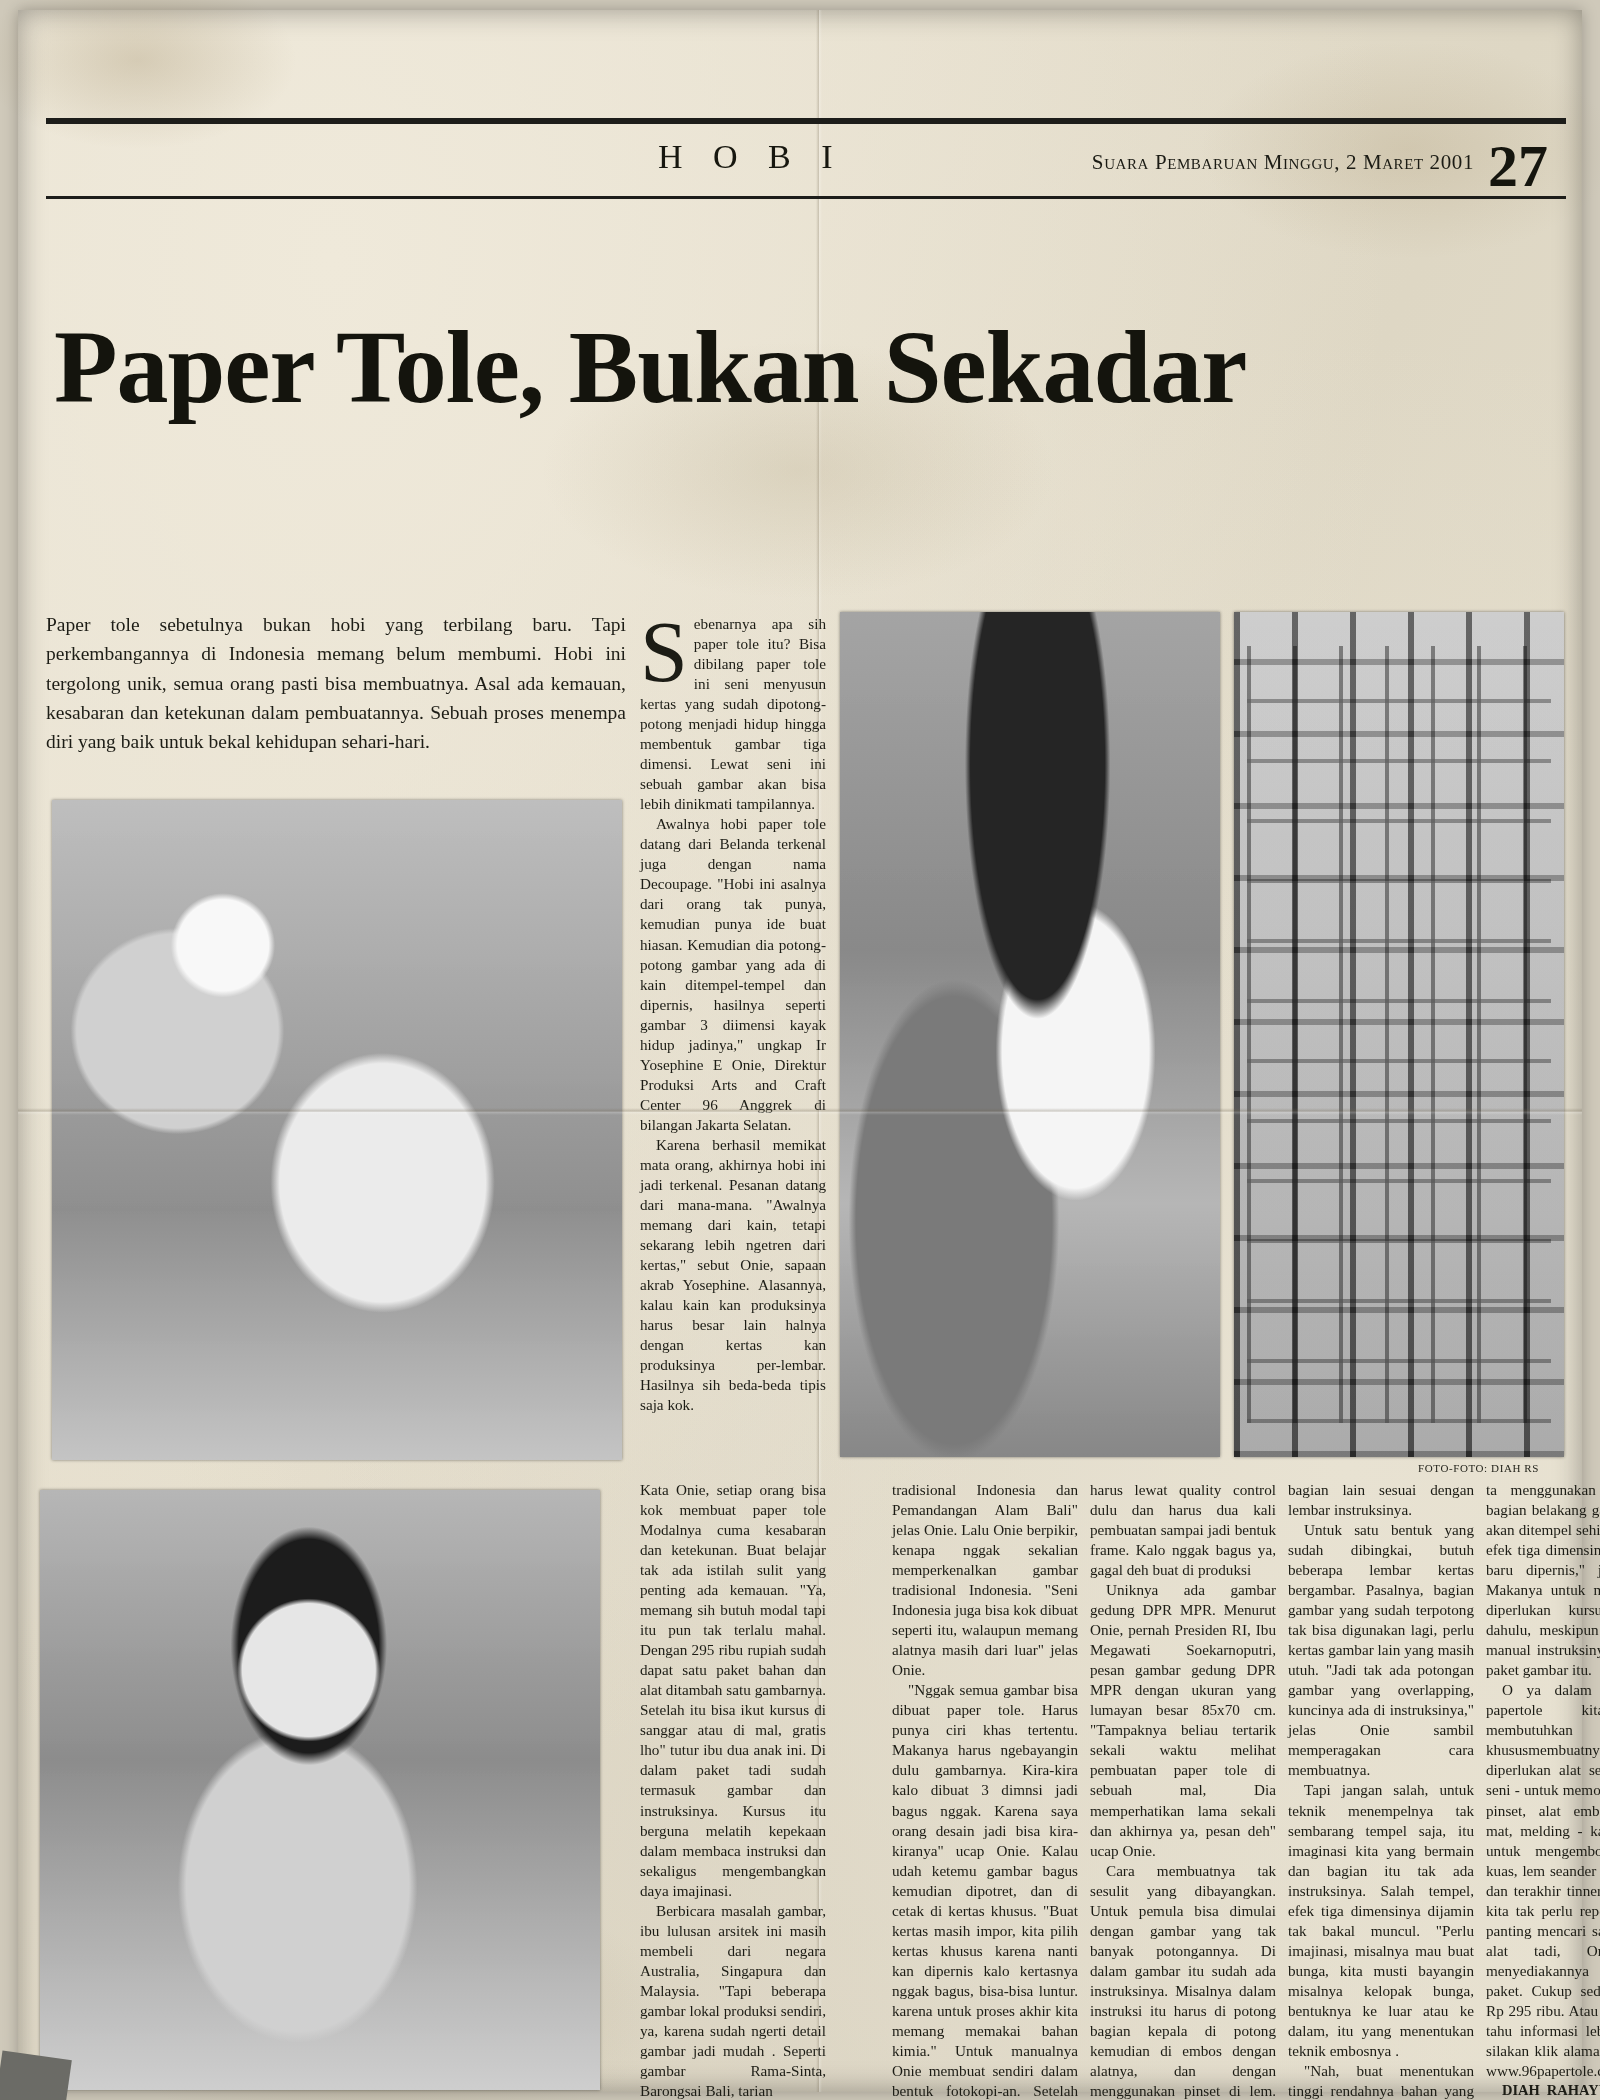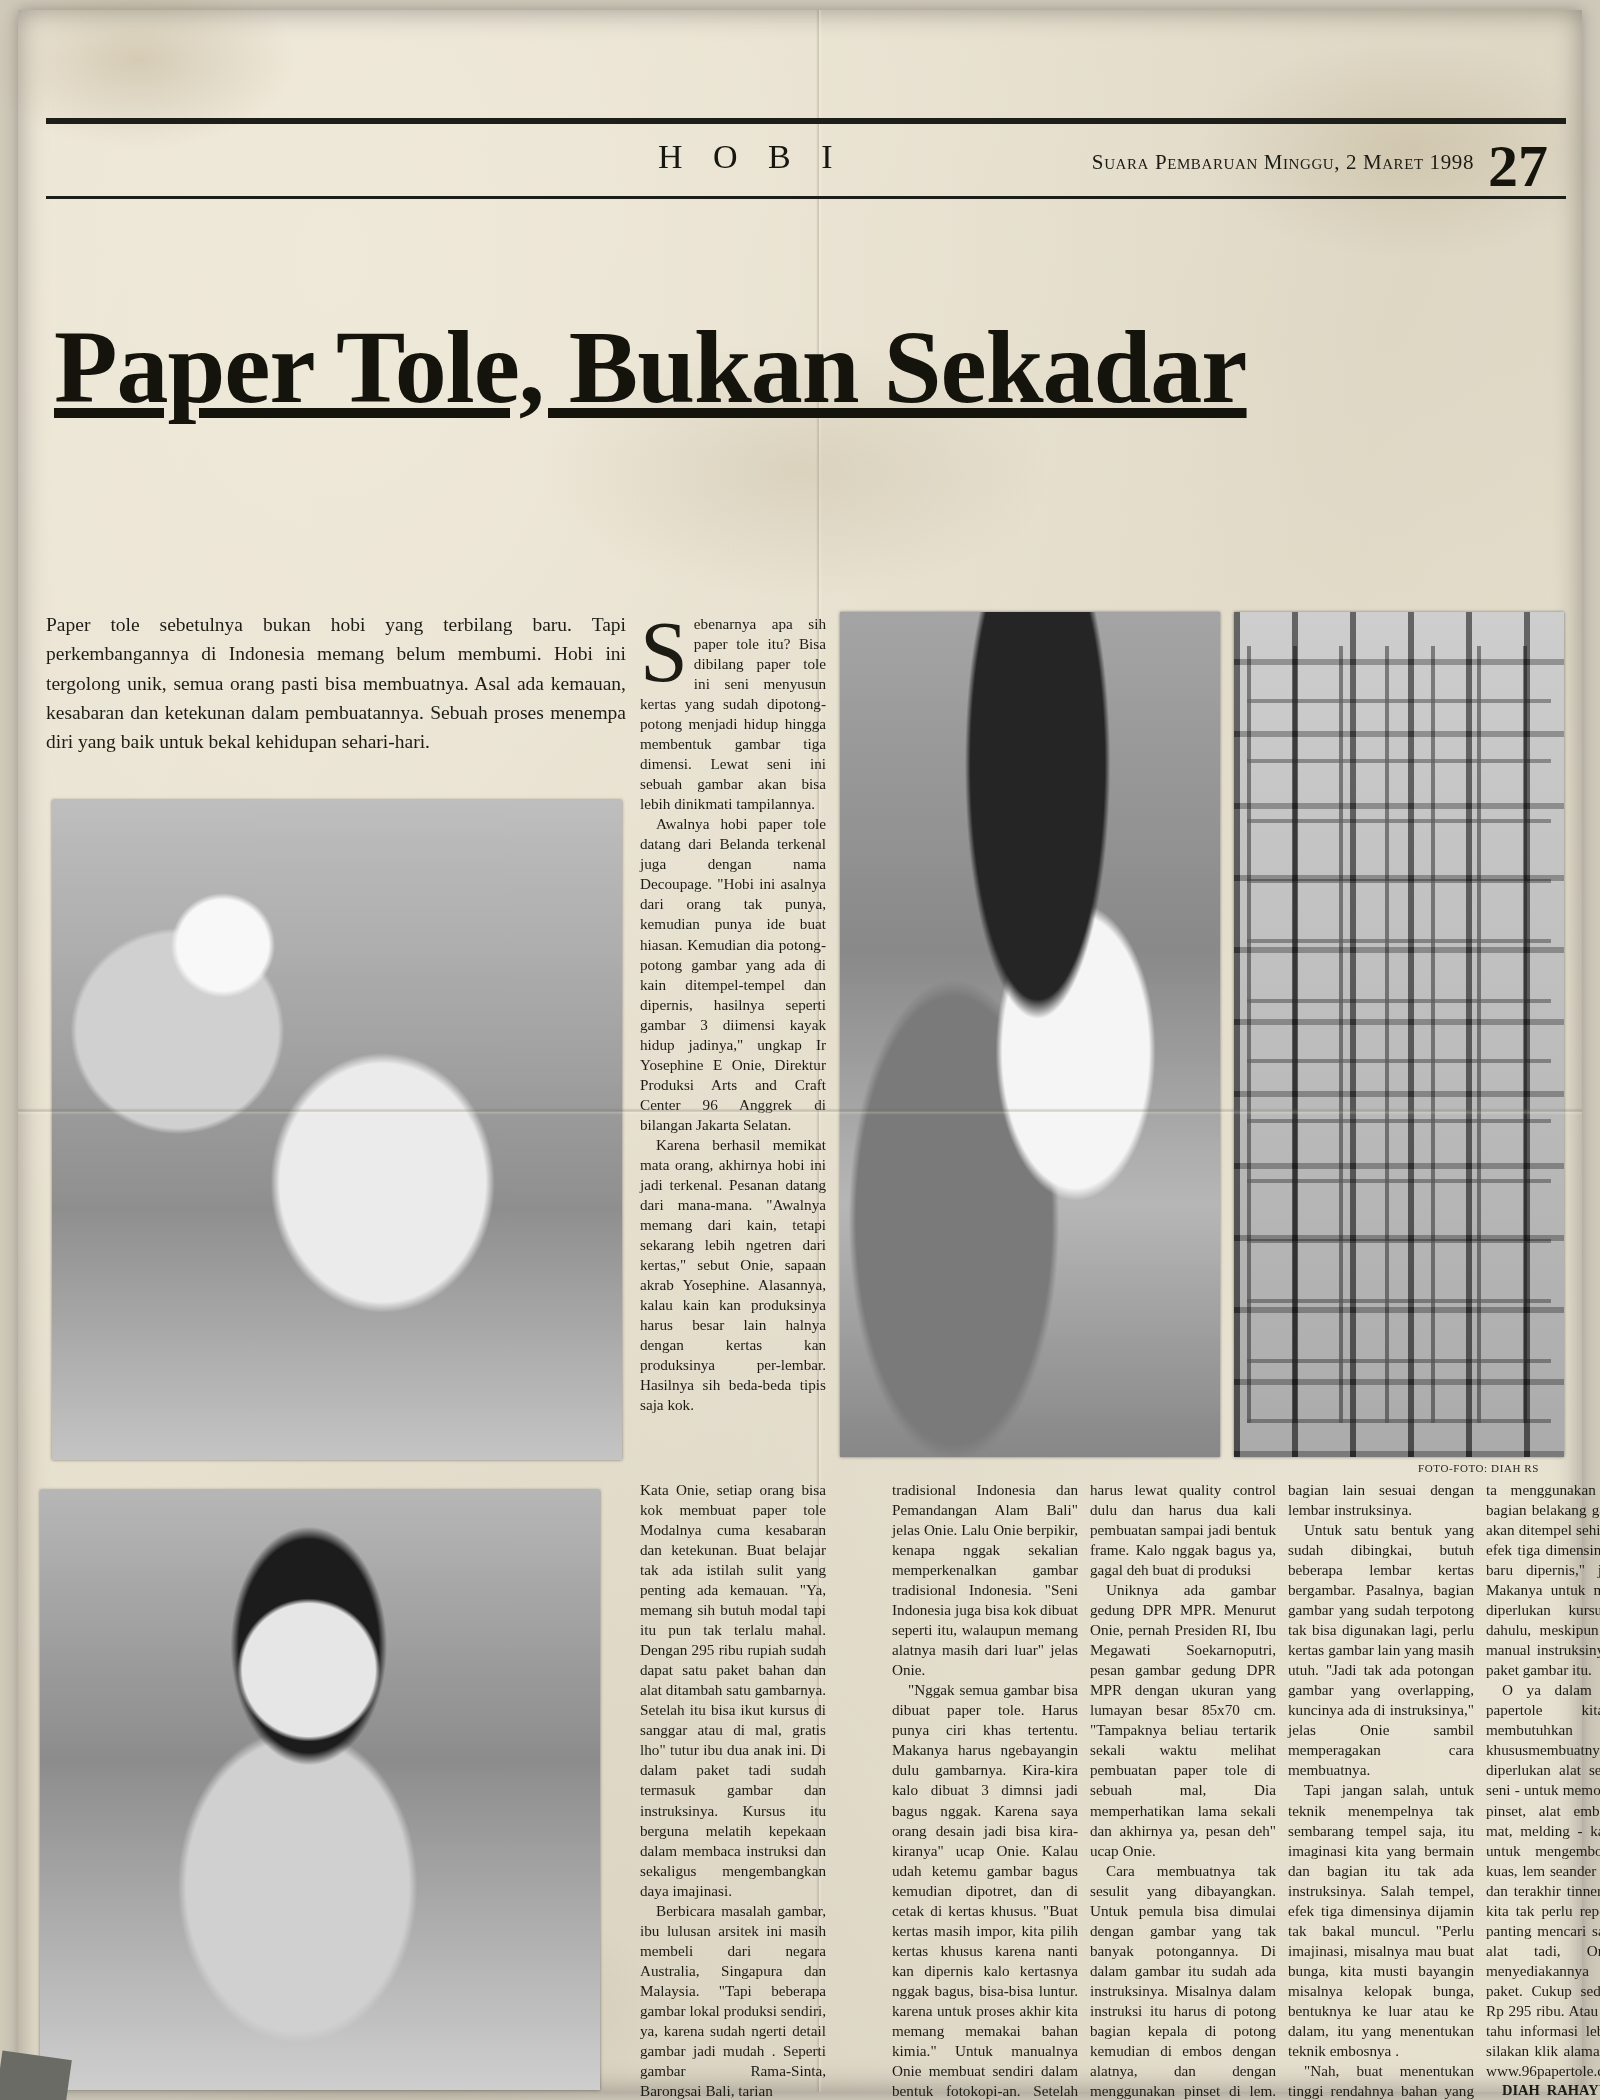--- a/index.html
+++ b/index.html
@@ -106,21 +106,21 @@
     position: absolute;
     left: 36px;
     top: 218px;
     width: 1260px;
     font-size: 104px;
     line-height: 1.32;
     color: #14140d;
     font-family: "Liberation Serif", serif;
     letter-spacing: -1px;
   }
-  .headline span { display: block; text-decoration: underline; }
+  .headline span { display: block; }
 
   
   .standfirst {
     position: absolute;
     left: 28px;
     top: 600px;
     width: 580px;
     font-size: 19.5px;
     line-height: 1.5;
     color: #1d1d16;
@@ -231,21 +231,21 @@
 <div class="page">
   <div class="paper">
 
     <div class="stain" style="left:-40px;top:-40px;width:320px;height:180px;background:radial-gradient(ellipse,rgba(150,130,90,.28),rgba(0,0,0,0) 70%);"></div>
     <div class="stain" style="left:1180px;top:30px;width:420px;height:220px;background:radial-gradient(ellipse,rgba(160,140,100,.22),rgba(0,0,0,0) 70%);"></div>
     <div class="stain" style="left:520px;top:330px;width:520px;height:260px;background:radial-gradient(ellipse,rgba(150,135,95,.18),rgba(0,0,0,0) 70%);"></div>
     <div class="stain" style="left:60px;top:1870px;width:600px;height:260px;background:radial-gradient(ellipse,rgba(140,125,90,.22),rgba(0,0,0,0) 70%);"></div>
 
     <div class="rule-top"></div>
     <div class="section-title">H O B I</div>
-    <div class="masthead-right">Suara Pembaruan Minggu, 2 Maret 1998</div>
+    <div class="masthead-right">Suara Pembaruan Minggu, 2 Maret 2001</div>
     <div class="page-number">27</div>
     <div class="rule-bottom"></div>
 
     <h1 class="headline">
       <span>Paper Tole, Bukan Sekadar</span>
     </h1>
 
     <div class="standfirst">Paper tole sebetulnya bukan hobi yang terbilang baru. Tapi perkembangannya di Indonesia memang belum membumi. Hobi ini tergolong unik, semua orang pasti bisa membuatnya. Asal ada kemauan, kesabaran dan ketekunan dalam pembuatannya. Sebuah proses menempa diri yang baik untuk bekal kehidupan sehari-hari.</div>
 
     <div class="photo" id="photo-workshop">

